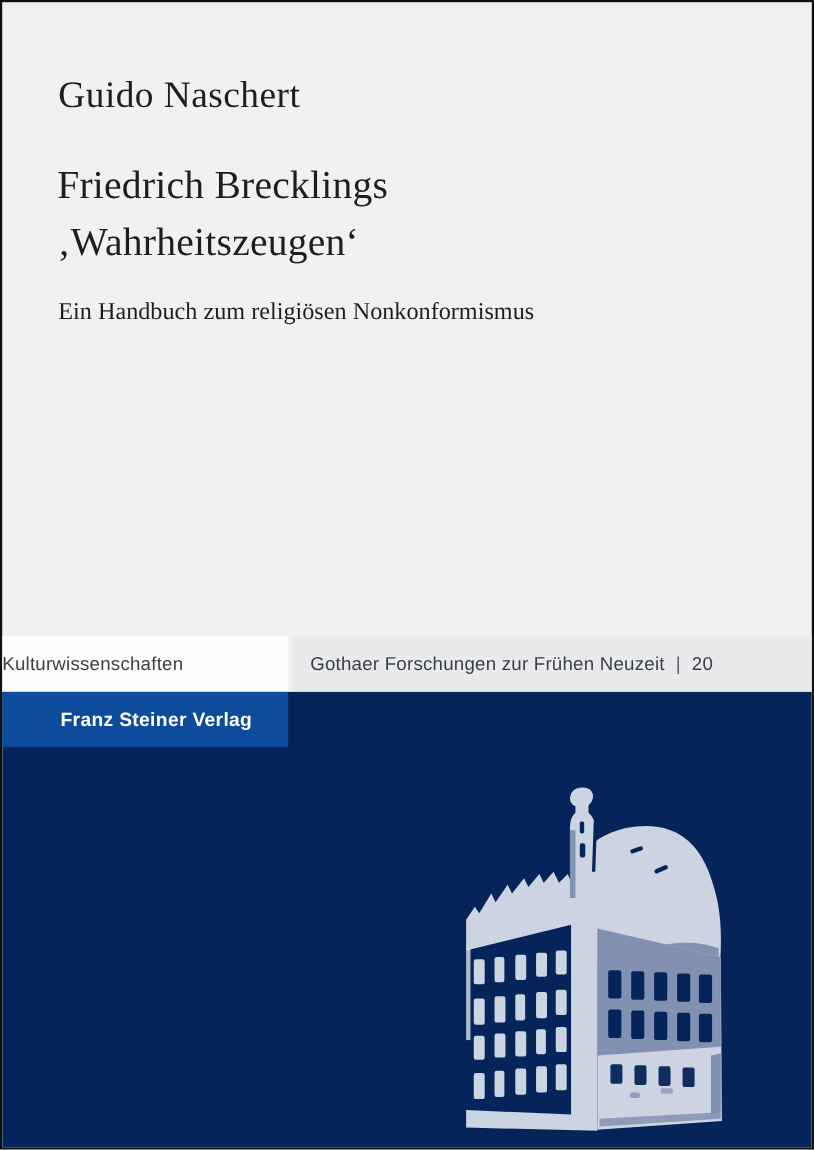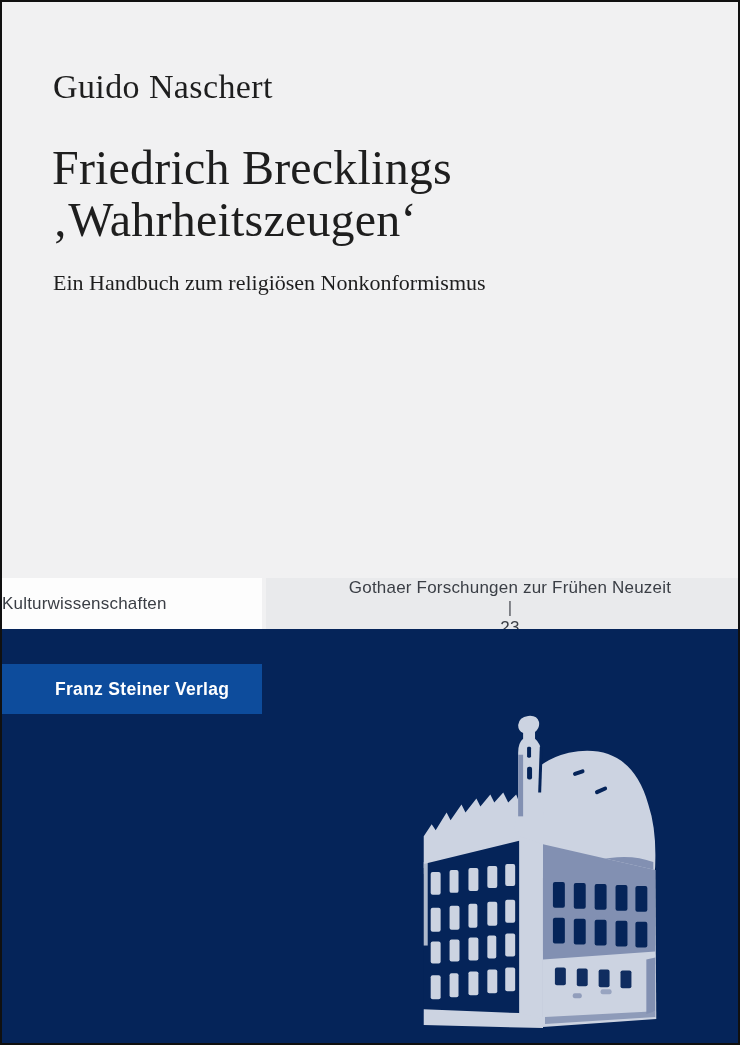--- a/index.html
+++ b/index.html
@@ -9,43 +9,43 @@
   }
   html,body{margin:0;padding:0}
   body{
     width:740px;height:1045px;position:relative;overflow:hidden;
     background:var(--page-bg);
     border:2px solid #101010;box-sizing:border-box;
     font-family:"Liberation Sans",sans-serif;
   }
   .serif{font-family:"Liberation Serif","DejaVu Serif",serif;color:var(--ink)}
   .author{position:absolute;left:51px;top:66px;font-size:34px;letter-spacing:.4px}
-  .title{position:absolute;left:50px;top:140px;font-size:48px;line-height:52px;letter-spacing:.2px}
+  .title{position:absolute;left:50px;top:140px;font-size:36px;line-height:52px;letter-spacing:.2px}
   .subtitle{position:absolute;left:51px;top:262px;font-size:22px;line-height:37px}
   .title div,.subtitle div{white-space:nowrap}
 
   .series-band{position:absolute;left:0;top:576px;width:100%;height:51px}
   .category-box{
     position:absolute;left:0;top:0;width:260px;height:100%;
     background:var(--card-white);display:flex;align-items:center;
     box-sizing:border-box;
   }
   .series-box{
     position:absolute;left:264px;right:0;top:0;height:100%;
     background:var(--band-gray);display:flex;align-items:center;
-    padding-left:16px;box-sizing:border-box;flex-direction:column;
+    padding-left:16px;box-sizing:border-box;
   }
   .band-text{font-size:17px;color:var(--band-text);letter-spacing:.2px}
   .series-sep{margin:0 10px;opacity:.85}
 
   .bottom-section{position:absolute;left:0;top:627px;right:0;bottom:0;background:var(--navy)}
   .publisher-box{
     position:absolute;left:0;top:0;width:260px;height:50px;
     background:var(--brand-blue);display:flex;align-items:center;
-    padding-left:53px;box-sizing:border-box;margin-top:35px;
+    padding-left:53px;box-sizing:border-box;
   }
   .publisher-name{color:#ffffff;font-weight:700;font-size:17.5px;letter-spacing:.3px}
 
   .building{position:absolute;left:421px;top:84px;width:236px;height:318px}
   .il-light{fill:var(--ill-light)}
   .il-mid{fill:var(--ill-mid)}
   .il-navy{fill:var(--navy)}
 </style>
 </head>
 <body>
@@ -61,21 +61,21 @@
   <div>Ein Handbuch zum religiösen Nonkonformismus</div>
 </div>
 
 <div class="series-band">
   <div class="category-box">
     <span class="band-text">Kulturwissenschaften</span>
   </div>
   <div class="series-box">
     <span class="band-text">Gothaer Forschungen zur Frühen Neuzeit</span>
     <span class="band-text series-sep">|</span>
-    <span class="band-text">23</span>
+    <span class="band-text">20</span>
   </div>
 </div>
 
 <div class="bottom-section">
   <div class="publisher-box">
     <span class="publisher-name">Franz Steiner Verlag</span>
   </div>
 
   <svg class="building" viewBox="0 0 236 320" aria-hidden="true">
 

